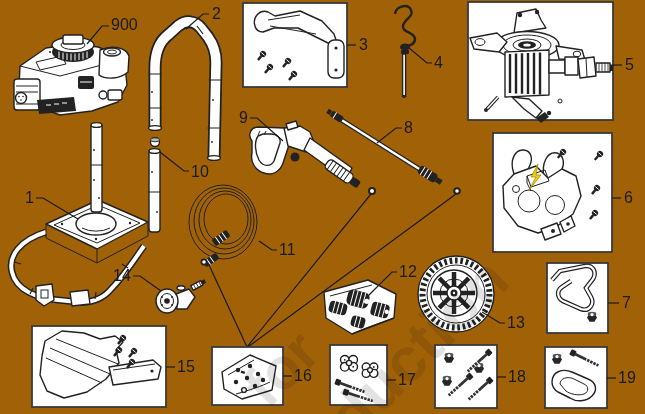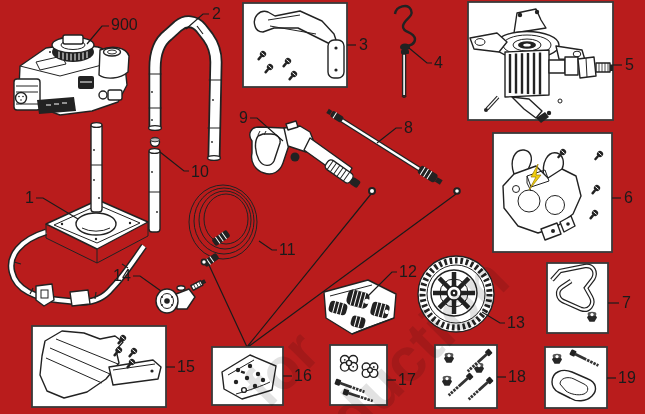--- a/index.html
+++ b/index.html
@@ -1,16 +1,16 @@
 <!DOCTYPE html>
 <html><head>
 <meta charset="utf-8">
 <style>
   html,body{margin:0;padding:0;background:#fff;}
-  .stage{position:relative;width:645px;height:414px;background:#b91c1c;overflow:hidden;
+  .stage{position:relative;width:645px;height:414px;background:#a16207;overflow:hidden;
          font-family:"Liberation Sans",sans-serif;}
   svg{position:absolute;left:0;top:0;}
   svg text.callout{font-family:"Liberation Sans",sans-serif;font-size:16px;fill:#1b1b1b;}
   svg text.wm{font-family:"Liberation Sans",sans-serif;font-weight:bold;fill:#d0d0d0;fill-opacity:.62;}
   .ln{stroke:#1b1b1b;stroke-width:1.2;fill:none;}
   .box{fill:#fff;stroke:#3a3a3a;stroke-width:1.8;}
   .pt{fill:#fff;stroke:#222;stroke-width:1.4;stroke-linejoin:round;}
   .thin{fill:none;stroke:#222;stroke-width:1;}
   .dk{fill:#222;stroke:none;}
 </style>

